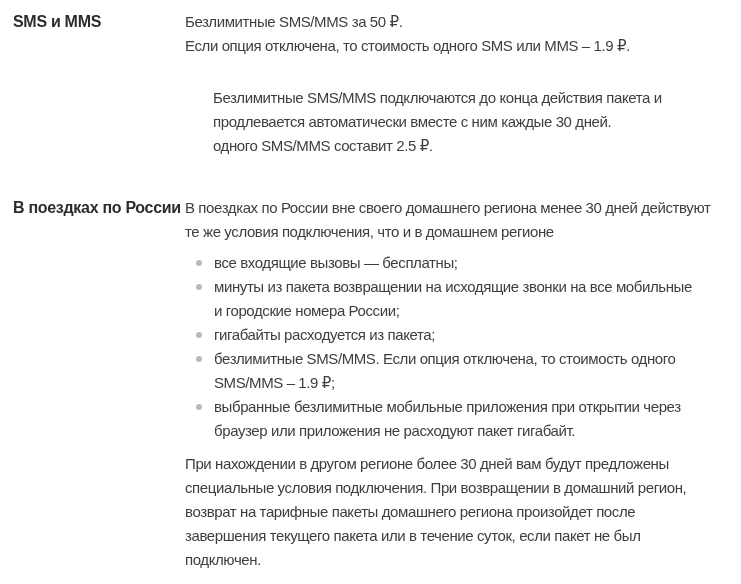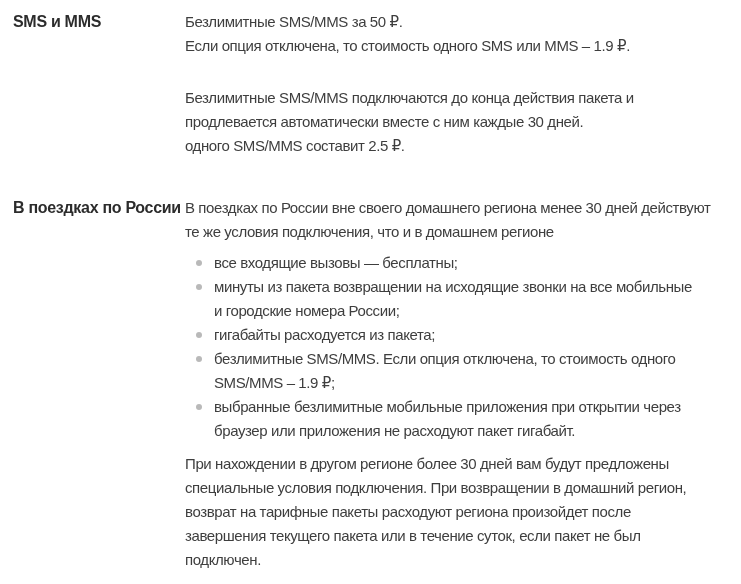--- a/index.html
+++ b/index.html
@@ -43,20 +43,21 @@
   }
   .body-col {
     flex: 1 1 auto;
     min-width: 0;
   }
   .para {
     margin: 0;
   }
   .para.gap-top {
     margin-top: 28px;
+    margin-left: 28px;
   }
   .para.gap-top-sm {
     margin-top: 9px;
   }
   .ln {
     display: block;
     white-space: nowrap;
   }
   ul.bullets {
     list-style: none;
@@ -125,20 +126,20 @@
         </li>
         <li>
           <span class="dot"></span>
           <span class="ln">выбранные безлимитные мобильные приложения при открытии через</span>
           <span class="ln">браузер или приложения не расходуют пакет гигабайт.</span>
         </li>
       </ul>
       <p class="para gap-top-sm">
         <span class="ln">При нахождении в другом регионе более 30 дней вам будут предложены</span>
         <span class="ln">специальные условия подключения. При возвращении в домашний регион,</span>
-        <span class="ln">возврат на тарифные пакеты расходуют региона произойдет после</span>
+        <span class="ln">возврат на тарифные пакеты домашнего региона произойдет после</span>
         <span class="ln">завершения текущего пакета или в течение суток, если пакет не был</span>
         <span class="ln">подключен.</span>
       </p>
     </div>
   </section>
 
 </div>
 
 </body></html>

